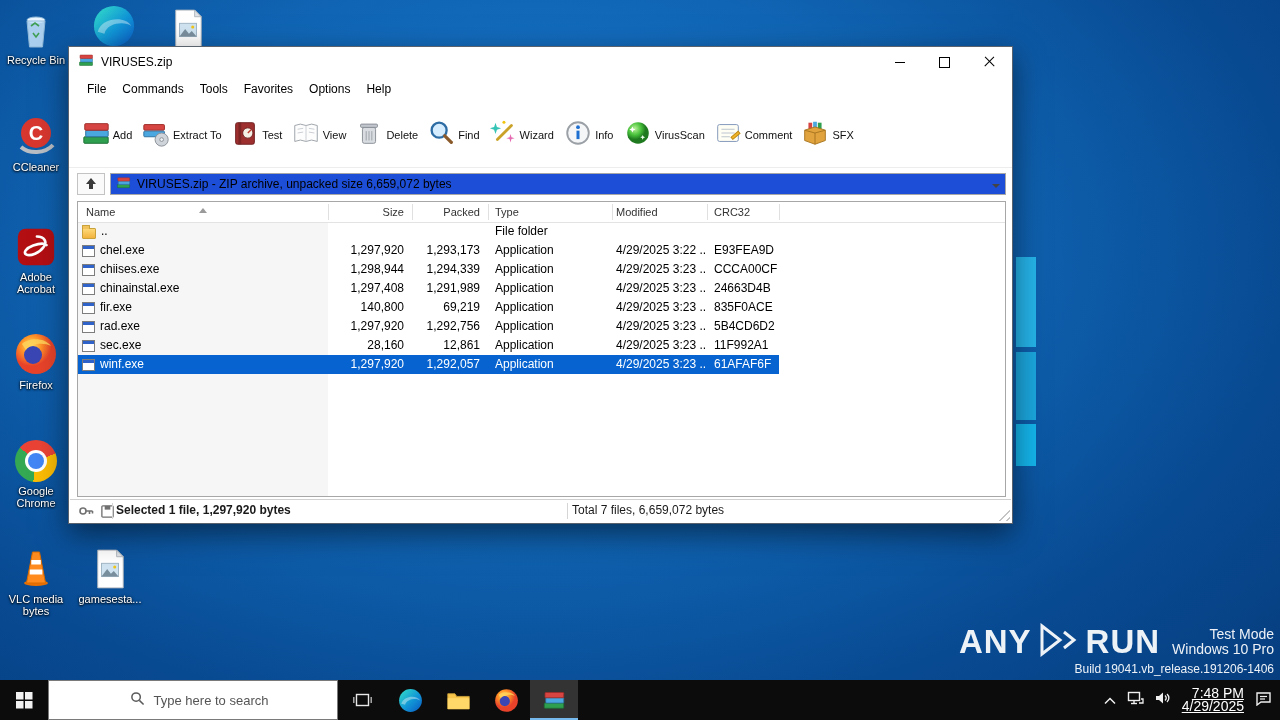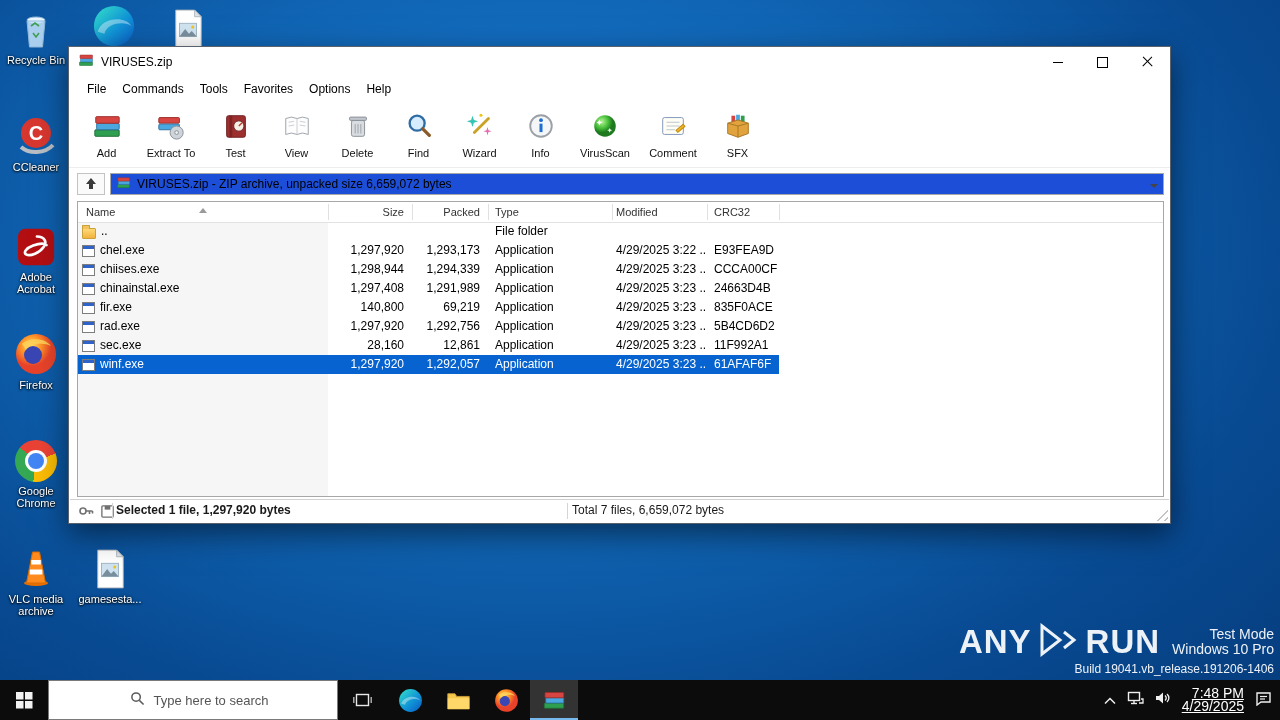--- a/index.html
+++ b/index.html
@@ -15,35 +15,35 @@
   
   .dicon{position:absolute;width:68px;text-align:center;color:#fff;z-index:2;cursor:default;}
   .dic-img{height:46px;display:flex;align-items:flex-end;justify-content:center;}
   .dic-label{font-size:11px;line-height:12px;margin-top:3px;text-shadow:0 1px 2px #000,0 0 3px rgba(0,0,0,.75);}
   .chrome{width:42px;height:42px;border-radius:50%;position:relative;
     background:conic-gradient(from -50deg,#ea4335 0 33%,#fbbc05 33% 66%,#34a853 66% 100%);}
   .chrome::before{content:'';position:absolute;inset:10px;background:#fff;border-radius:50%;}
   .chrome::after{content:'';position:absolute;inset:13px;background:#4285f4;border-radius:50%;}
 
   
-  .win{position:absolute;left:68px;top:46px;width:1103px;height:478px;background:#fff;
+  .win{position:absolute;left:68px;top:46px;width:945px;height:478px;background:#fff;
     border:1px solid #5a636d;box-shadow:0 10px 28px rgba(0,0,0,.5);z-index:10;
     display:flex;flex-direction:column;box-sizing:border-box;}
   .titlebar{height:30px;display:flex;align-items:center;padding-left:9px;gap:7px;background:#fff;flex:none;}
   .t-text{font-size:12px;color:#000;}
   .wbtns{margin-left:auto;display:flex;height:100%;}
   .wbtn{width:45px;display:flex;align-items:center;justify-content:center;position:relative;}
   .glyph-min{width:10px;height:1px;background:#000;display:block;}
   .glyph-max{width:9px;height:9px;border:1px solid #000;display:block;}
   .xl{position:absolute;width:13px;height:1.4px;background:#000;}
   .xl.a{transform:rotate(45deg);} .xl.b{transform:rotate(-45deg);}
   .menubar{height:24px;display:flex;align-items:center;padding-left:10px;font-size:12px;color:#000;flex:none;}
   .mitem{padding:3px 8px;}
   .toolbar{height:64px;display:flex;align-items:center;padding:2px 0 0 8px;gap:2px;border-bottom:1px solid #ededed;flex:none;}
-  .tbtn{min-width:53px;height:58px;display:flex;flex-direction:column;align-items:center;justify-content:center;gap:2px;padding:0 3px;}
+  .tbtn{min-width:53px;height:58px;display:flex;flex-direction:row;align-items:center;justify-content:center;gap:2px;padding:0 3px;}
   .tbtn.wide{min-width:60px;}
   .tlbl{font-size:11px;color:#111;white-space:nowrap;}
   .addrrow{height:28px;display:flex;align-items:center;padding:2px 6px 3px 8px;gap:5px;flex:none;}
   .upbtn{width:28px;height:22px;border:1px solid #c3c3c3;background:#fafafa;display:flex;align-items:center;justify-content:center;box-sizing:border-box;}
   .combo{flex:1;height:22px;border:1px solid #a7a7a7;background:#1d4ed8;display:flex;align-items:center;gap:6px;padding:0 5px;font-size:12px;color:#000;box-sizing:border-box;}
   .chev{margin-left:auto;width:0;height:0;border:4px solid transparent;border-top-color:#444;margin-top:7px;}
   .listpanel{flex:1;margin:0 6px 0 8px;border:1px solid #a7a7a7;background:#fff;position:relative;overflow:hidden;}
   .namestripe{position:absolute;left:0;top:20px;bottom:0;width:250px;background:#f6f6f7;}
   .lheader{position:relative;height:20px;border-bottom:1px solid #e3e3e3;font-size:11px;color:#333;background:#fff;}
   .hcell{position:absolute;top:0;height:20px;line-height:20px;white-space:nowrap;box-sizing:border-box;}
@@ -185,21 +185,21 @@
 
   <div class="dicon" style="left:2px;top:544px">
     <div class="dic-img">
       <svg width="44" height="44" viewBox="0 0 44 44">
           <ellipse cx="22" cy="37" rx="12" ry="3" fill="#e86f00"></ellipse>
           <path d="M18.5 6 H25.5 L31.5 37 H12.5 Z" fill="#ff8a1e" stroke="#d96b00"></path>
           <rect x="17.3" y="14" width="9.5" height="4.5" fill="#fff"></rect>
           <rect x="15.8" y="23.5" width="12.5" height="5" fill="#fff"></rect>
         </svg>
     </div>
-    <div class="dic-label">VLC media archive</div>
+    <div class="dic-label">VLC media bytes</div>
   </div>
 
   <div class="dicon" style="left:76px;top:544px">
     <div class="dic-img">
       <svg width="34" height="42" viewBox="0 0 36 44">
           <path d="M5 2 H25 L32 9 V42 H5 Z" fill="#fff" stroke="#b0b6bc"></path>
           <path d="M25 2 L25 9 H32 Z" fill="#dfe3e7" stroke="#b0b6bc"></path>
           <rect x="9" y="16" width="18" height="14" fill="#cfe3f0" stroke="#9fb4c4"></rect>
           <path d="M9 30 L15 22 L19 27 L22 24 L27 30 Z" fill="#7a8f9e"></path>
           <circle cx="23" cy="20" r="1.6" fill="#f0c419"></circle>

